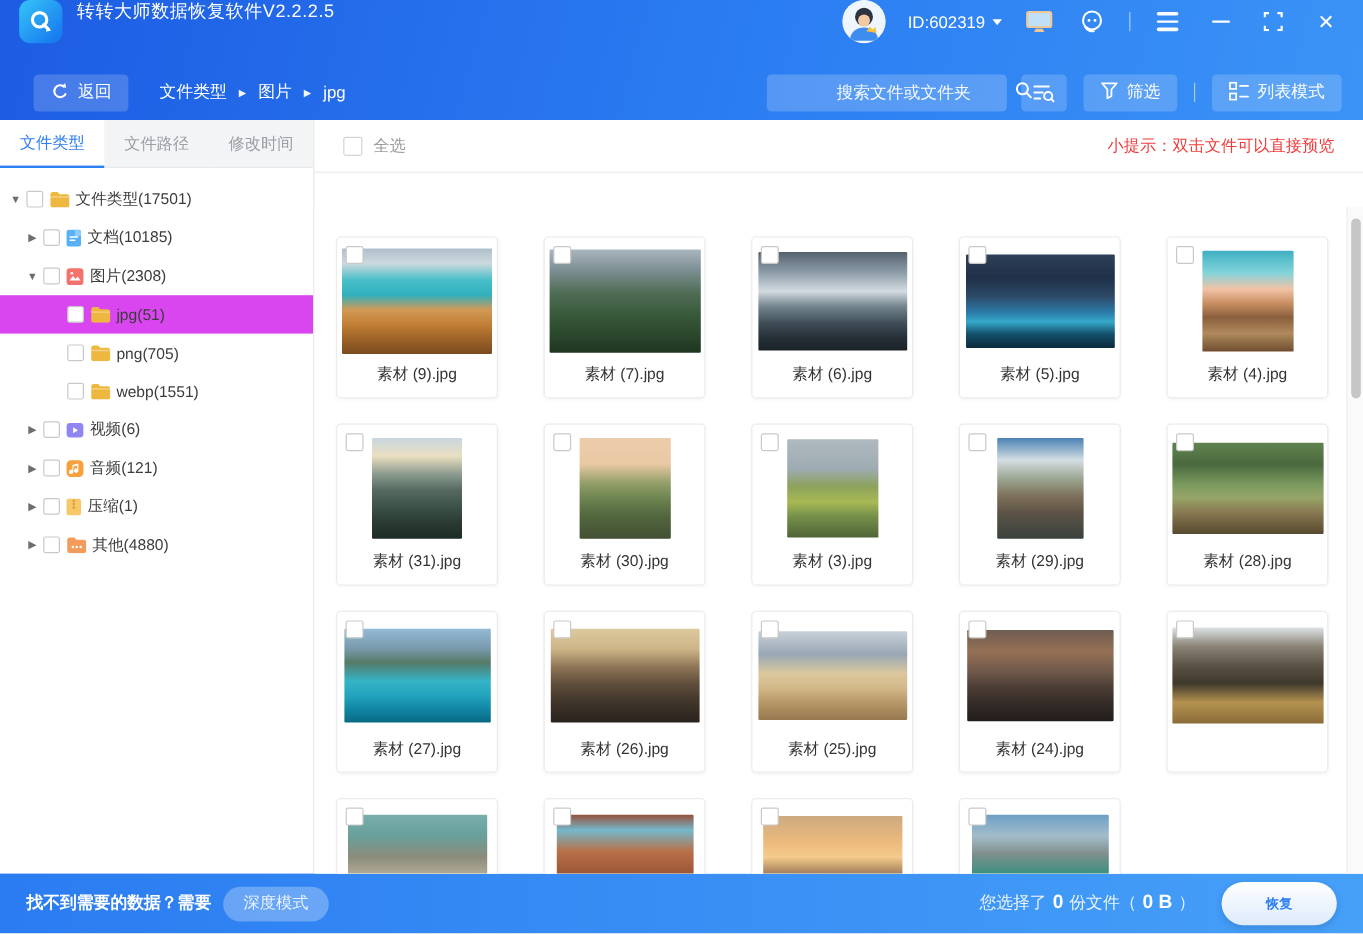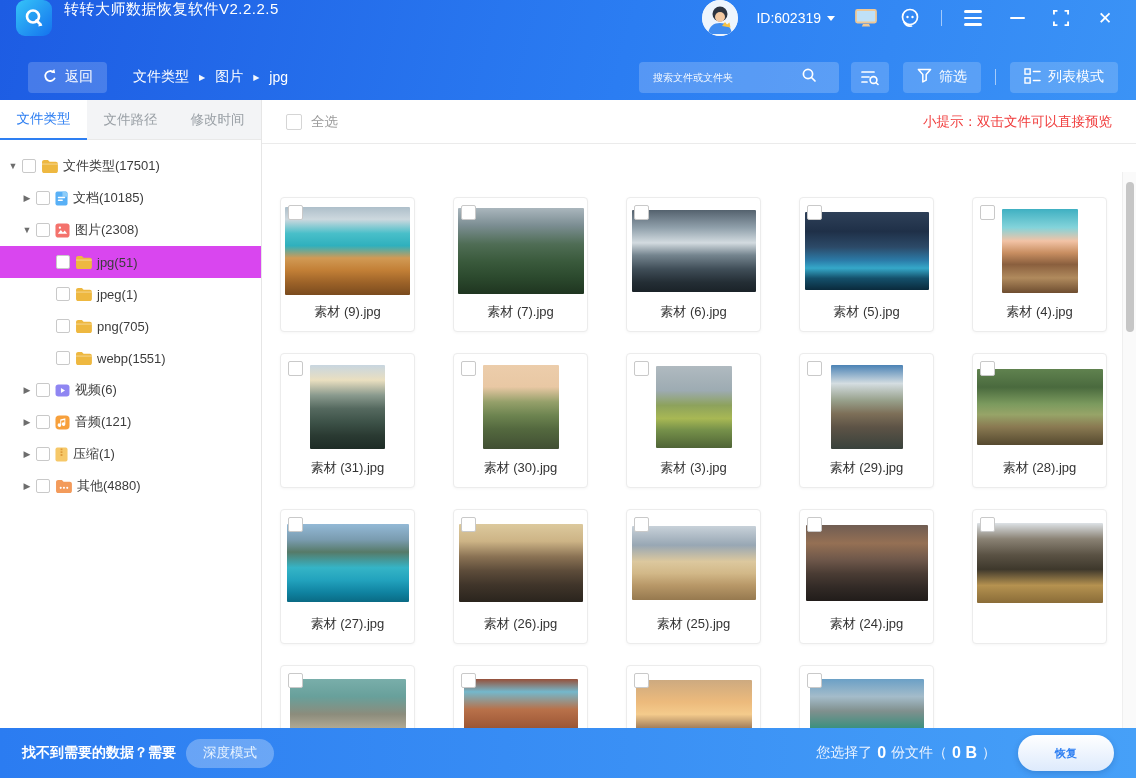--- a/index.html
+++ b/index.html
@@ -21,21 +21,21 @@
   .hamburger span{display:block;width:18px;height:2.4px;background:#fff;border-radius:2px;}
   .min-bar{width:15px;height:2.4px;background:#fff;border-radius:2px;}
   .close-x{font-size:17px;color:#fff;line-height:1;}
 
   .toolbar{height:40px;display:flex;align-items:center;padding:0 18px 6px 28px;color:#fff;}
   .btn-blue{display:flex;align-items:center;gap:7px;background:rgba(255,255,255,.18);border-radius:4px;padding:0 14px;height:31px;font-size:14px;color:#fff;cursor:default;}
   .breadcrumb{display:flex;align-items:center;gap:10px;margin-left:26px;font-size:14px;}
   .bc-sep{font-size:8px;opacity:.95;}
   .toolbar .spacer{flex:1;}
   .search-box{display:flex;align-items:center;background:rgba(255,255,255,.20);border-radius:4px;height:31px;padding:0 10px 0 12px;width:200px;}
-  .search-box input{background:transparent;border:none;outline:none;color:#fff;font-size:10px;width:150px;}
+  .search-box input{background:transparent;border:none;outline:none;color:#fff;font-size:14px;width:150px;margin-left:44px;}
   .search-box input::placeholder{color:rgba(255,255,255,.95);}
   .sq-btn{width:38px;height:31px;display:flex;align-items:center;justify-content:center;background:rgba(255,255,255,.18);border-radius:4px;margin-left:12px;}
   .filter-btn{margin-left:14px;}
   .toolbar .tb-divider{margin:0 14px;}
 
   
   .main{flex:1;display:flex;min-height:0;}
   .sidebar{width:262px;flex:0 0 auto;background:#fff;border-right:1px solid #e6e6e6;display:flex;flex-direction:column;}
   .side-tabs{display:flex;height:40px;flex:0 0 auto;background:#f3f4f6;}
   .side-tab{flex:1;display:flex;align-items:center;justify-content:center;font-size:13.5px;color:#9aa0a6;border-bottom:1px solid #e9e9e9;cursor:default;}
@@ -250,31 +250,20 @@
           </div>
           <div class="tree-row lvl2">
             <span style="width: 14px;"></span>
             <span class="cb"></span>
             <span class="tree-icon">
               <svg viewBox="0 0 18 15" width="17" height="14">
                 <path d="M1 3.2C1 2 2 1 3.2 1h4.1l1.8 2h6.7C17 3 18 4 18 5.2v7.6c0 1.2-1 2.2-2.2 2.2H3.2C2 15 1 14 1 12.8z" fill="#eeb840"></path>
                 <path d="M1 4.8h17v1.3H1z" fill="#fff" opacity=".35"></path>
               </svg>
             </span>
-            <span>jpeg(1)</span>
-          </div>
-          <div class="tree-row lvl2">
-            <span style="width: 14px;"></span>
-            <span class="cb"></span>
-            <span class="tree-icon">
-              <svg viewBox="0 0 18 15" width="17" height="14">
-                <path d="M1 3.2C1 2 2 1 3.2 1h4.1l1.8 2h6.7C17 3 18 4 18 5.2v7.6c0 1.2-1 2.2-2.2 2.2H3.2C2 15 1 14 1 12.8z" fill="#eeb840"></path>
-                <path d="M1 4.8h17v1.3H1z" fill="#fff" opacity=".35"></path>
-              </svg>
-            </span>
             <span>png(705)</span>
           </div>
           <div class="tree-row lvl2">
             <span style="width: 14px;"></span>
             <span class="cb"></span>
             <span class="tree-icon">
               <svg viewBox="0 0 18 15" width="17" height="14">
                 <path d="M1 3.2C1 2 2 1 3.2 1h4.1l1.8 2h6.7C17 3 18 4 18 5.2v7.6c0 1.2-1 2.2-2.2 2.2H3.2C2 15 1 14 1 12.8z" fill="#eeb840"></path>
                 <path d="M1 4.8h17v1.3H1z" fill="#fff" opacity=".35"></path>
               </svg>

